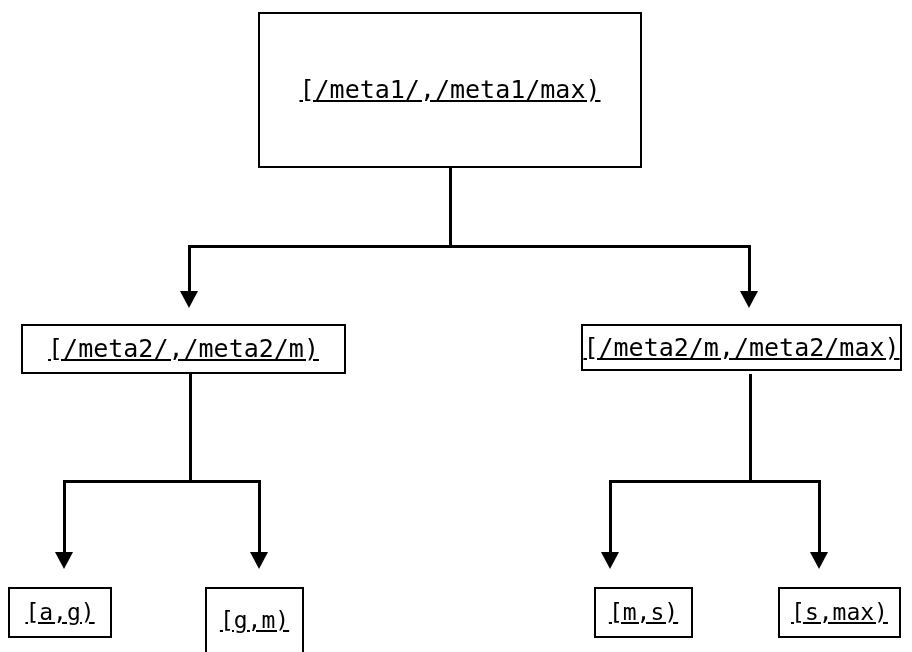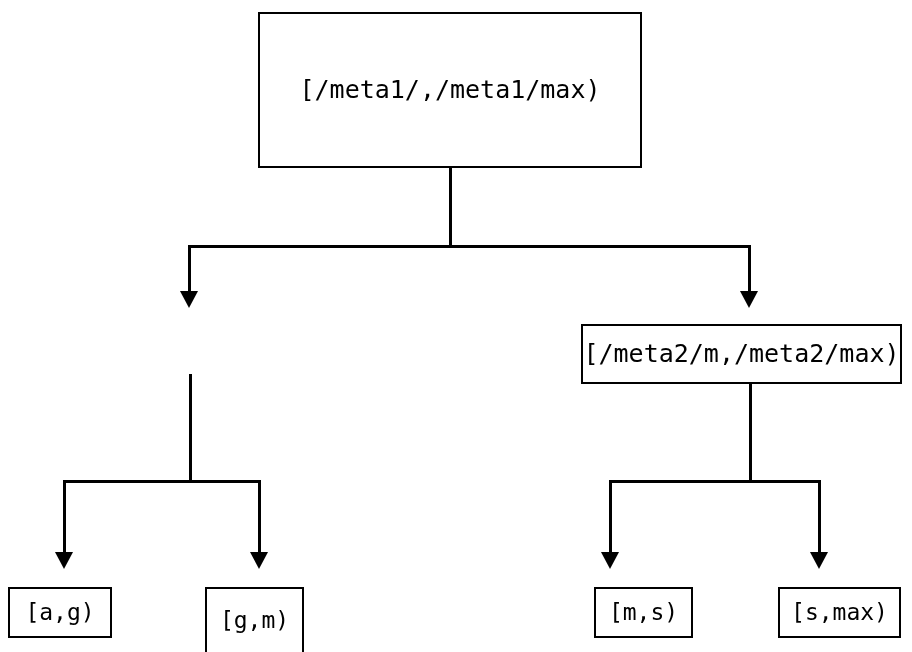--- a/index.html
+++ b/index.html
@@ -25,20 +25,21 @@
     justify-content: center;
     color: #000000;
     font-family: "DejaVu Sans Mono", "Liberation Mono", monospace;
     white-space: pre;
     letter-spacing: 0px;
   }
   .node-label {
     display: block;
     text-align: right;
     line-height: 1.1;
+    text-decoration: underline;
   }
   .node.root .node-label { font-size: 25px; }
   .node.mid  .node-label { font-size: 25px; }
   .node.leaf .node-label { font-size: 23px; }
 
   .edge-v, .edge-h {
     position: absolute;
     background: #000000;
   }
   .edge-v { width: 3px; }
@@ -76,22 +77,25 @@
   <div class="edge-h" style="left:609px; top:480px; width:212px;"></div>
   <div class="edge-v" style="left:609px; top:480px; height:72px;"></div>
   <div class="edge-v" style="left:818px; top:480px; height:72px;"></div>
   <div class="arrow" style="left:601px; top:552px;"></div>
   <div class="arrow" style="left:810px; top:552px;"></div>
 
   <div class="node root" style="left:258px; top:12px; width:384px; height:156px;">
     <span class="node-label">[/meta1/,/meta1/max)</span>
   </div>
 
+  <div class="node mid" style="left:21px; top:324px; width:325px; height:50px;">
+    <span class="node-label">[/meta2/,/meta2/m)</span>
+  </div>
 
-  <div class="node mid" style="left:581px; top:324px; width:321px; height:60px;">
+  <div class="node mid" style="left:581px; top:324px; width:321px; height:47px;">
     <span class="node-label">[/meta2/m,/meta2/max)</span>
   </div>
 
   <div class="node leaf" style="left:8px; top:587px; width:104px; height:51px;">
     <span class="node-label">[a,g)</span>
   </div>
 
   <div class="node leaf" style="left:205px; top:587px; width:99px; height:68px;">
     <span class="node-label">[g,m)</span>
   </div>

